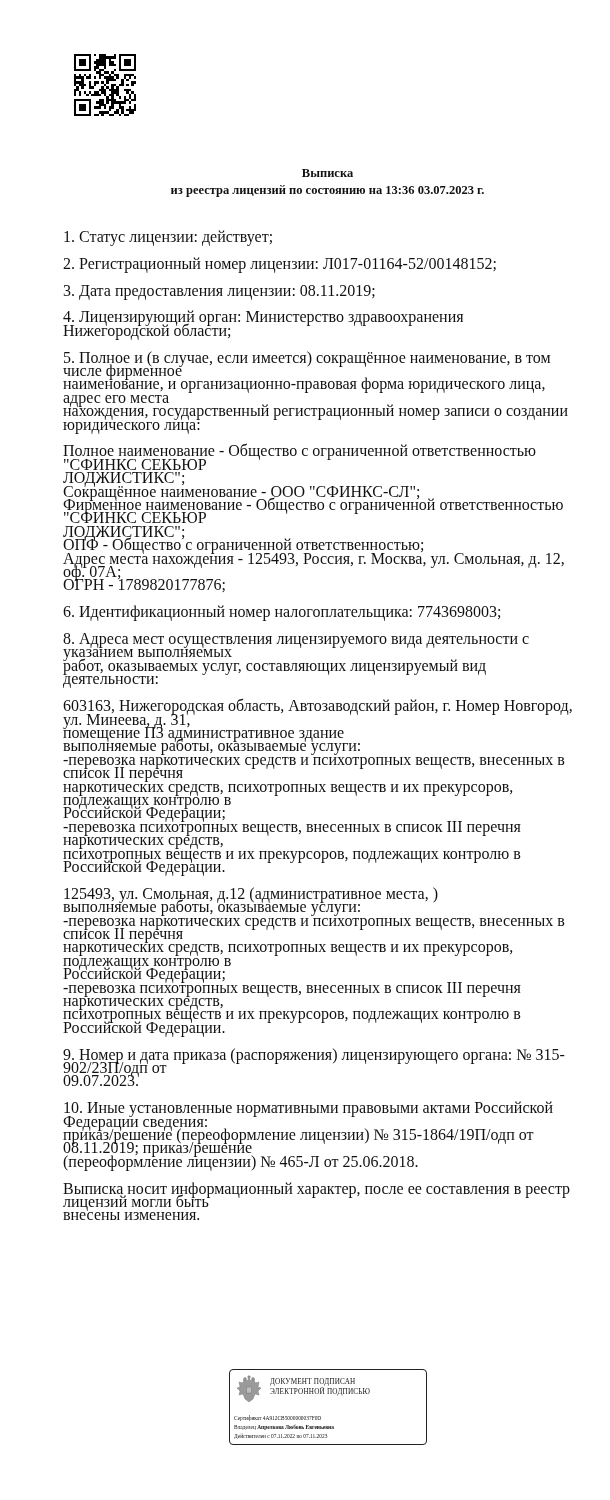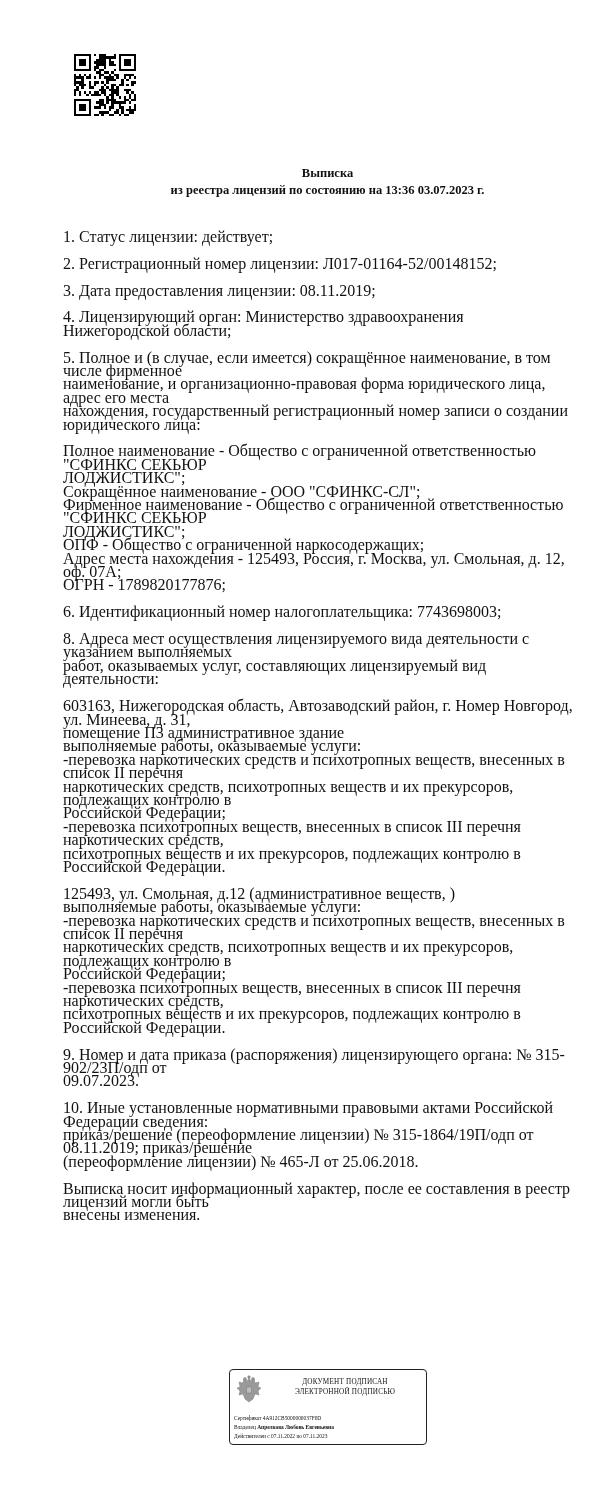--- a/index.html
+++ b/index.html
@@ -26,21 +26,21 @@
     .line { display: block; }
     .stamp {
       position: absolute; left: 229px; top: 1369px; width: 198px; height: 76px;
       border: 1px solid #222; border-radius: 4px; box-sizing: border-box;
     }
     .stamp .emblem {
       position: absolute; left: 6px; top: 5px; width: 26px; height: 30px;
     }
     .stamp .emblem svg { width: 26px; height: 30px; }
     .stamp .head {
-      position: absolute; left: 40px; top: 8px; width: 150px; text-align: center;
+      position: absolute; left: 40px; top: 8px; width: 150px; text-align: left;
       font-size: 7.2px; line-height: 9.5px; letter-spacing: 0.2px; font-family: Liberation Serif, serif;
     }
     .stamp .meta {
       position: absolute; left: 4px; top: 44px; width: 190px;
       font-size: 5.4px; line-height: 9px;
     }
     .stamp .meta b { font-weight: bold; }
   </style>
 </head>
 <body>
@@ -297,21 +297,21 @@
       <span class="line">5. Полное и (в случае, если имеется) сокращённое наименование, в том числе фирменное</span>
       <span class="line">наименование, и организационно-правовая форма юридического лица, адрес его места</span>
       <span class="line">нахождения, государственный регистрационный номер записи о создании юридического лица:</span>
     </div>
     <div class="para">
       <span class="line">Полное наименование - Общество с ограниченной ответственностью "СФИНКС СЕКЬЮР</span>
       <span class="line">ЛОДЖИСТИКС";</span>
       <span class="line">Сокращённое наименование - ООО "СФИНКС-СЛ";</span>
       <span class="line">Фирменное наименование - Общество с ограниченной ответственностью "СФИНКС СЕКЬЮР</span>
       <span class="line">ЛОДЖИСТИКС";</span>
-      <span class="line">ОПФ - Общество с ограниченной наркосодержащих;</span>
+      <span class="line">ОПФ - Общество с ограниченной ответственностью;</span>
       <span class="line">Адрес места нахождения - 125493, Россия, г. Москва, ул. Смольная, д. 12, оф. 07А;</span>
       <span class="line">ОГРН - 1789820177876;</span>
     </div>
     <div class="para">
       <span class="line">6. Идентификационный номер налогоплательщика: 7743698003;</span>
     </div>
     <div class="para">
       <span class="line">8. Адреса мест осуществления лицензируемого вида деятельности с указанием выполняемых</span>
       <span class="line">работ, оказываемых услуг, составляющих лицензируемый вид деятельности:</span>
     </div>
@@ -319,21 +319,21 @@
       <span class="line">603163, Нижегородская область, Автозаводский район, г. Номер Новгород, ул. Минеева, д. 31,</span>
       <span class="line">помещение П3 административное здание</span>
       <span class="line">выполняемые работы, оказываемые услуги:</span>
       <span class="line">-перевозка наркотических средств и психотропных веществ, внесенных в список II перечня</span>
       <span class="line">наркотических средств, психотропных веществ и их прекурсоров, подлежащих контролю в</span>
       <span class="line">Российской Федерации;</span>
       <span class="line">-перевозка психотропных веществ, внесенных в список III перечня наркотических средств,</span>
       <span class="line">психотропных веществ и их прекурсоров, подлежащих контролю в Российской Федерации.</span>
     </div>
     <div class="para">
-      <span class="line">125493, ул. Смольная, д.12 (административное веществ, )</span>
+      <span class="line">125493, ул. Смольная, д.12 (административное места, )</span>
       <span class="line">выполняемые работы, оказываемые услуги:</span>
       <span class="line">-перевозка наркотических средств и психотропных веществ, внесенных в список II перечня</span>
       <span class="line">наркотических средств, психотропных веществ и их прекурсоров, подлежащих контролю в</span>
       <span class="line">Российской Федерации;</span>
       <span class="line">-перевозка психотропных веществ, внесенных в список III перечня наркотических средств,</span>
       <span class="line">психотропных веществ и их прекурсоров, подлежащих контролю в Российской Федерации.</span>
     </div>
     <div class="para">
       <span class="line">9. Номер и дата приказа (распоряжения) лицензирующего органа: № 315-902/23П/одп от</span>
       <span class="line">09.07.2023.</span>

